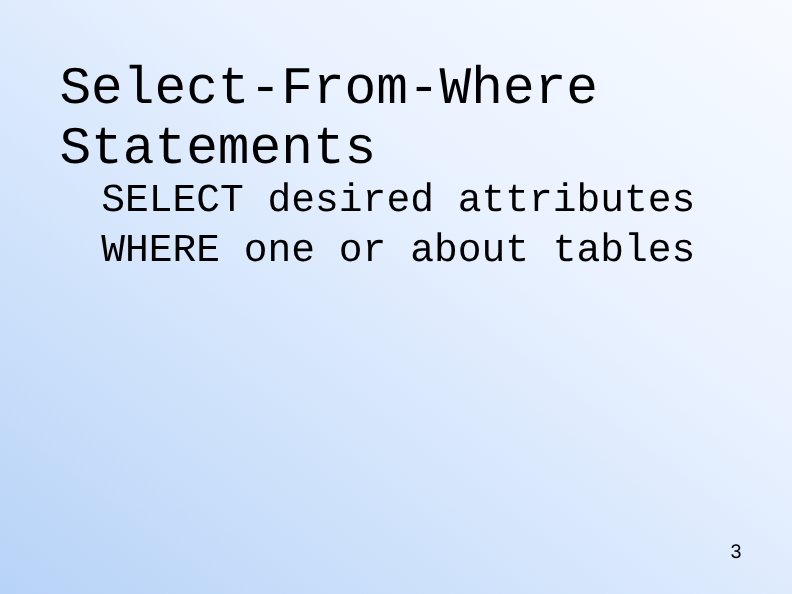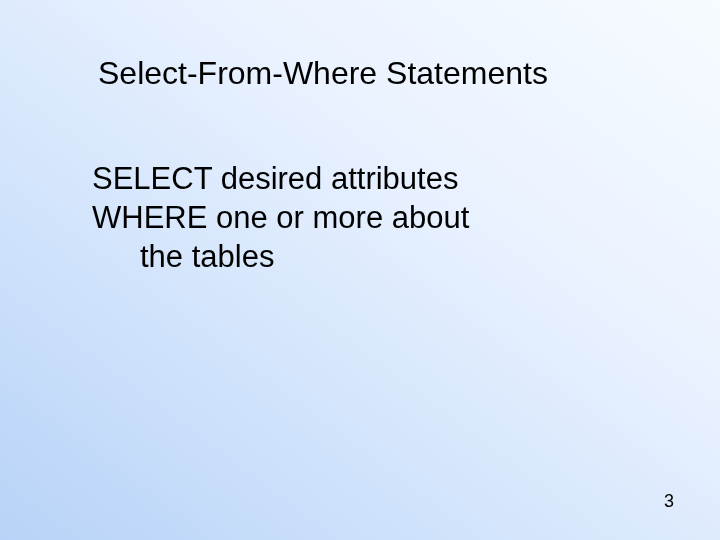--- a/index.html
+++ b/index.html
@@ -16,34 +16,33 @@
     position: relative;
     font-family: Verdana, Geneva, sans-serif;
     color: #000;
     box-sizing: border-box;
   }
   .title {
     position: absolute;
     top: 55px;
     left: 54px;
     right: 40px;
-    font-size: 32px;
+    font-size: 48px;
     font-weight: 400;
     letter-spacing: 0px;
-    font-family: Liberation Sans, sans-serif;
-    margin-left: 44px;
+    font-family: Liberation Mono, monospace;
   }
   .body {
     position: absolute;
     top: 160px;
     left: 92px;
     right: 60px;
-    font-size: 31px;
+    font-size: 36px;
     line-height: 1.25;
-    font-family: Liberation Sans, sans-serif;
+    font-family: Liberation Mono, monospace;
   }
   .body .line {
     margin: 0;
   }
   .body .indent {
     margin-left: 48px;
   }
   .page-number {
     position: absolute;
     bottom: 28px;
@@ -57,19 +56,18 @@
 <body>
 
 <div class="slide">
   <div class="title">Select-From-Where Statements</div>
 
   <div class="body">
     <p class="line">
       <span>SELECT </span><span>desired attributes</span>
     </p>
     <p class="line">
-      <span>WHERE </span><span>one or more about</span>
+      <span>WHERE </span><span>one or about tables</span>
     </p>
-    <p class="line indent">the tables</p>
   </div>
 
   <div class="page-number">3</div>
 </div>
 
 </body></html>

